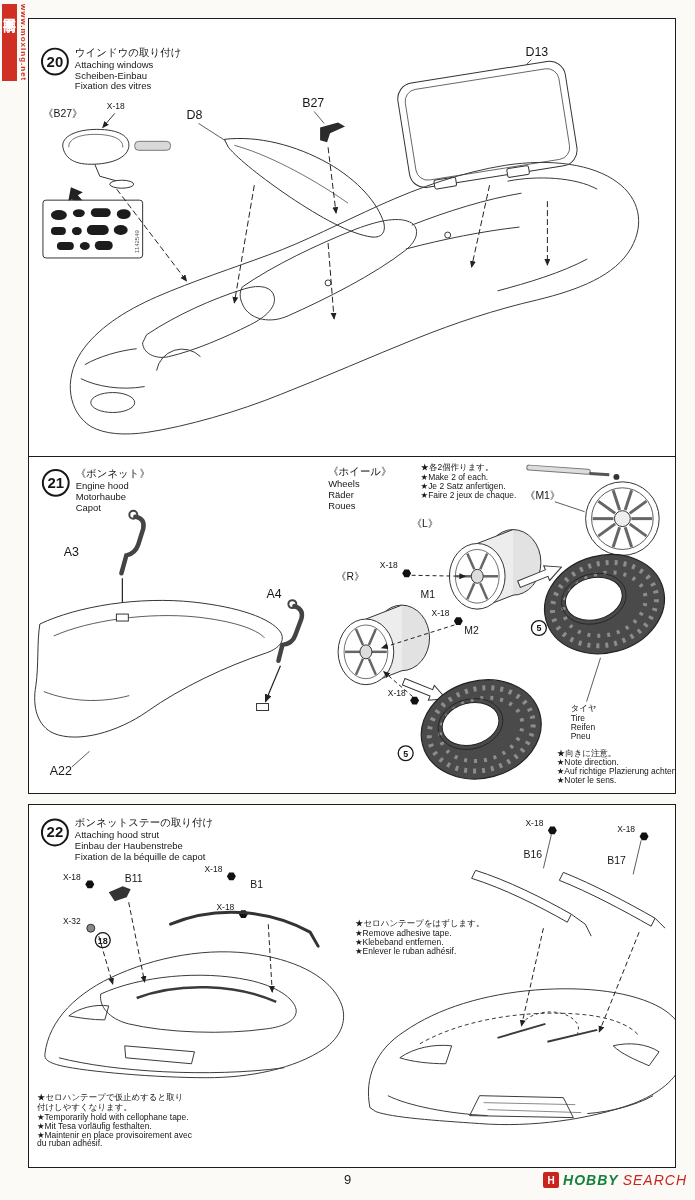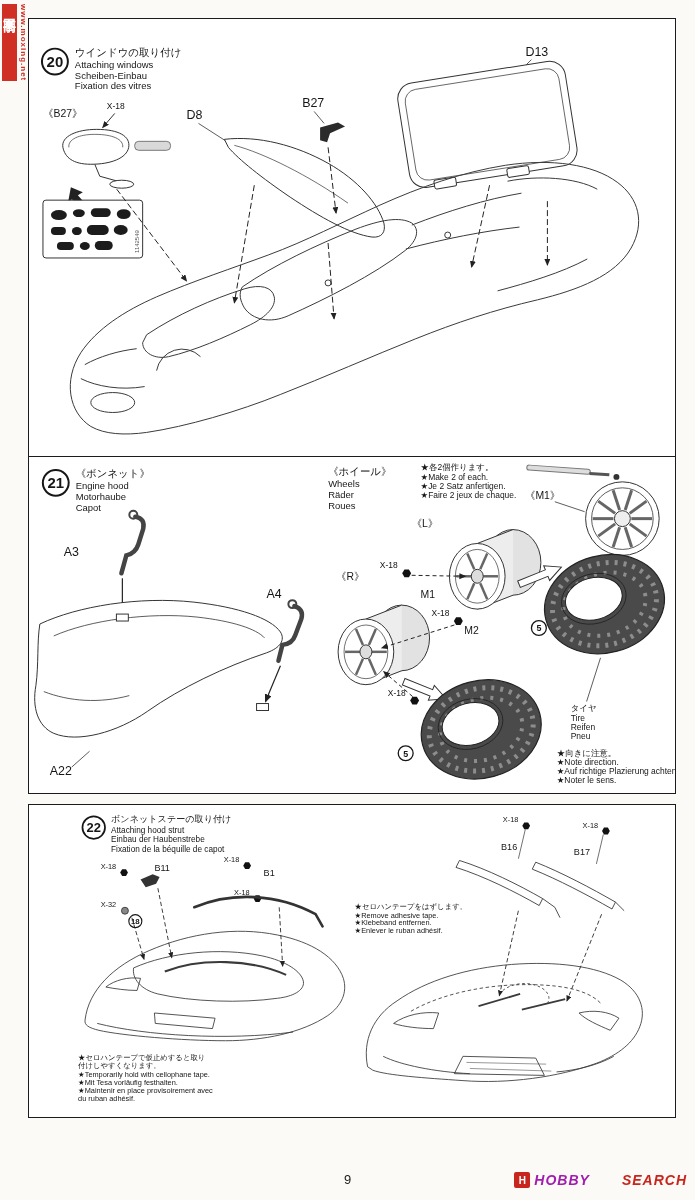--- a/index.html
+++ b/index.html
@@ -1,43 +1,43 @@
 <!DOCTYPE html>
 <html><head>
 <meta charset="utf-8">
 <style>
   html,body{margin:0;padding:0;background:#d9d9d6;}
   .page{position:relative;width:695px;height:1200px;background:#fbfaf6;overflow:hidden;
         font-family:"Liberation Sans",sans-serif;}
   .panel{position:absolute;left:28px;width:648px;background:#fff;border:1.6px solid #1c1c1c;box-sizing:border-box;}
   #p20{top:18px;height:464px}
   #p21{top:456px;height:338px}
-  #p22{top:804px;height:314px}
+  #p22{top:804px;height:364px}
   .panel svg{position:absolute;left:0;top:0;width:100%;height:100%;}
   svg text{font-family:"Liberation Sans",sans-serif;fill:#161616;}
   .stepn{font-size:15px;font-weight:700;}
   .tja{font-size:10.5px;}
   .ten{font-size:9.5px;}
   .tsm{font-size:8.5px;}
   .lbl{font-size:12.5px;}
   .tiny{font-size:6px;fill:#555;}
   .qty{font-size:9px;font-weight:700;}
   .stepc{fill:#fff;stroke:#161616;stroke-width:2;}
   
   .wm{position:absolute;left:2px;top:4px;display:flex;gap:2px;z-index:5;}
   .wm-strip{background:#d03024;color:#fff;writing-mode:vertical-rl;text-orientation:upright;
             font-size:13px;font-weight:700;padding:4px 1px;line-height:1;}
   .wm-url{color:#d03024;writing-mode:vertical-rl;font-size:8px;font-weight:700;letter-spacing:1px;}
   
   .pagenum{position:absolute;left:0;right:0;top:1172px;text-align:center;font-size:13px;color:#222;}
   .hslogo{position:absolute;right:8px;top:1172px;display:flex;align-items:center;gap:4px;}
   .hsbox{display:inline-flex;align-items:center;justify-content:center;width:16px;height:16px;
          background:#c8251d;color:#fff;font-size:10px;font-weight:700;border-radius:2px;}
-  .hsh{font-size:14px;font-weight:700;font-style:italic;color:#a21caf;letter-spacing:1px;}
-  .hss{font-size:14px;font-weight:700;font-style:italic;color:#c8251d;letter-spacing:1px;margin-left:28px;}
+  .hsh{font-size:14px;font-weight:700;font-style:italic;color:#15803d;letter-spacing:1px;}
+  .hss{font-size:14px;font-weight:400;font-style:italic;color:#c8251d;letter-spacing:1px;}
 </style>
 </head>
 <body>
 
 <div class="page">
 
   <div class="wm">
     <div class="wm-strip">高手网</div>
     <div class="wm-url">www.moxing.net</div>
   </div>

